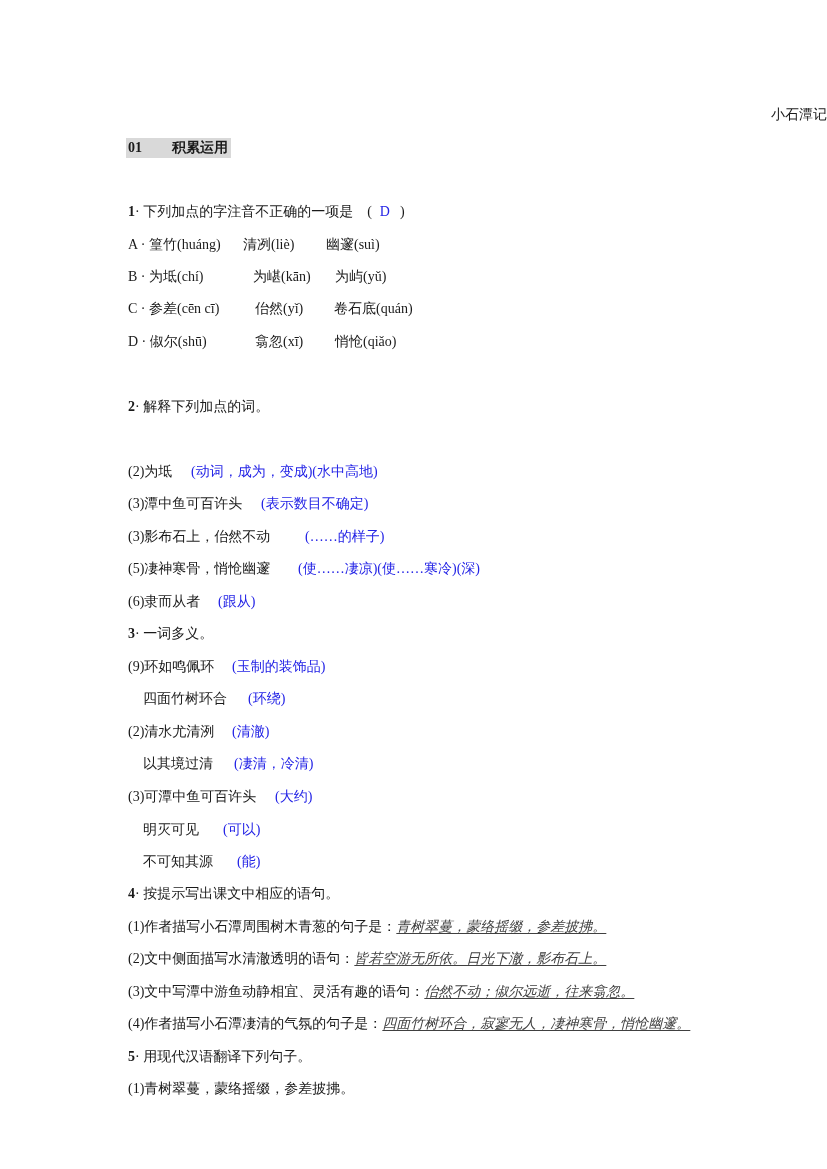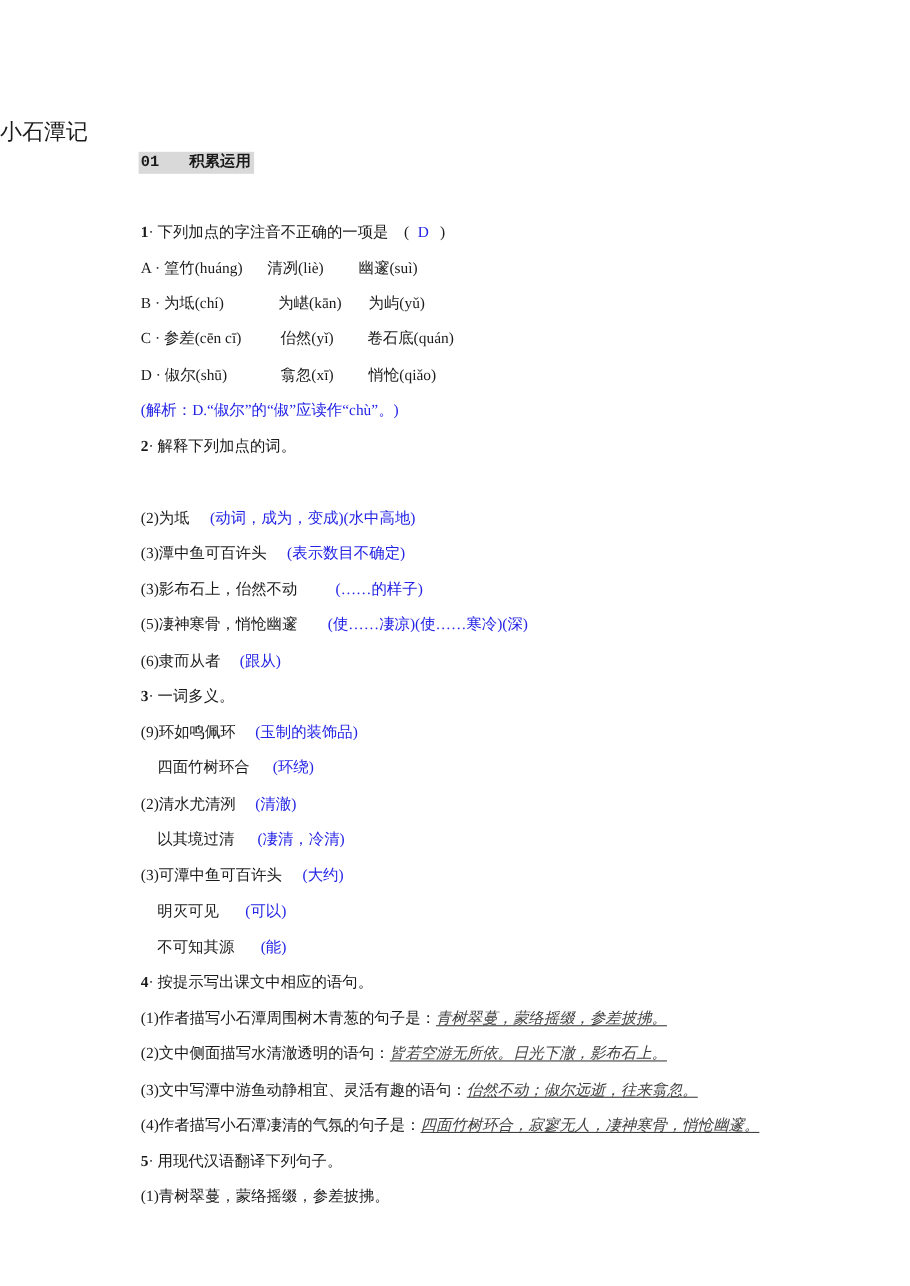--- a/index.html
+++ b/index.html
@@ -1,23 +1,23 @@
 <!DOCTYPE html>
 <html><head>
 <meta charset="utf-8">
 <style>
   html, body { margin: 0; padding: 0; background: #ffffff; }
   body { width: 827px; height: 1169px; position: relative; overflow: hidden;
          font-family: "Liberation Serif", "DejaVu Serif", serif; color: #1a1a1a; font-size: 14px; }
   .page { position: absolute; left: 0; top: 0; width: 827px; height: 1169px; }
   .line { position: absolute; left: 128px; white-space: nowrap; line-height: 18px; height: 18px; margin-top: 32px; }
-  .title { position: absolute; top: 106px; left: 0; width: 827px; text-align: left; font-size: 20px; }
+  .title { position: absolute; top: 106px; left: 0; width: 827px; text-align: right; font-size: 14px; }
   .section-head { position: absolute; left: 126px; top: 138px; background: #d9d9d9; font-weight: bold;
                   padding: 1px 3px 1px 2px; line-height: 18px; }
-  .section-head .num { display: inline-block; width: 44px; font-family: Liberation Mono, monospace; }
+  .section-head .num { display: inline-block; width: 44px; }
   .qnum { font-weight: bold; }
   .ans { color: #2323e6; }
   .ans-u { color: #404040; text-decoration: underline; text-underline-offset: 2px; font-style: italic; }
   .indent { left: 143px; }
   .gap { display: inline-block; }
 </style>
 </head>
 <body>
 
 <div class="page">
@@ -37,21 +37,20 @@
   </div>
   <div class="line" style="top:236px">
     <span style="display:inline-block;width:125px">B · 为坻(chí)</span><span style="display:inline-block;width:82px">为嵁(kān)</span><span>为屿(yǔ)</span>
   </div>
   <div class="line" style="top:268px">
     <span style="display:inline-block;width:127px">C · 参差(cēn cī)</span><span style="display:inline-block;width:79px">佁然(yǐ)</span><span>卷石底(quán)</span>
   </div>
   <div class="line" style="top:301px">
     <span style="display:inline-block;width:127px">D · 俶尔(shū)</span><span style="display:inline-block;width:80px">翕忽(xī)</span><span>悄怆(qiǎo)</span>
   </div>
-  <div class="line ans" style="top:333px">(解析：D.“俶尔”的“俶”应读作“chù”。)</div>
 
   <div class="line" style="top:366px">
     <span class="qnum">2</span><span>· 解释下列加点的词。</span>
   </div>
   <div class="line" style="top:431px"><span style="display:inline-block;width:63px">(2)为坻</span><span class="ans">(动词，成为，变成)(水中高地)</span></div>
   <div class="line" style="top:463px"><span style="display:inline-block;width:133px">(3)潭中鱼可百许头</span><span class="ans">(表示数目不确定)</span></div>
   <div class="line" style="top:496px"><span style="display:inline-block;width:177px">(3)影布石上，佁然不动</span><span class="ans">(……的样子)</span></div>
   <div class="line" style="top:528px"><span style="display:inline-block;width:170px">(5)凄神寒骨，悄怆幽邃</span><span class="ans">(使……凄凉)(使……寒冷)(深)</span></div>
   <div class="line" style="top:561px"><span style="display:inline-block;width:90px">(6)隶而从者</span><span class="ans">(跟从)</span></div>
 

